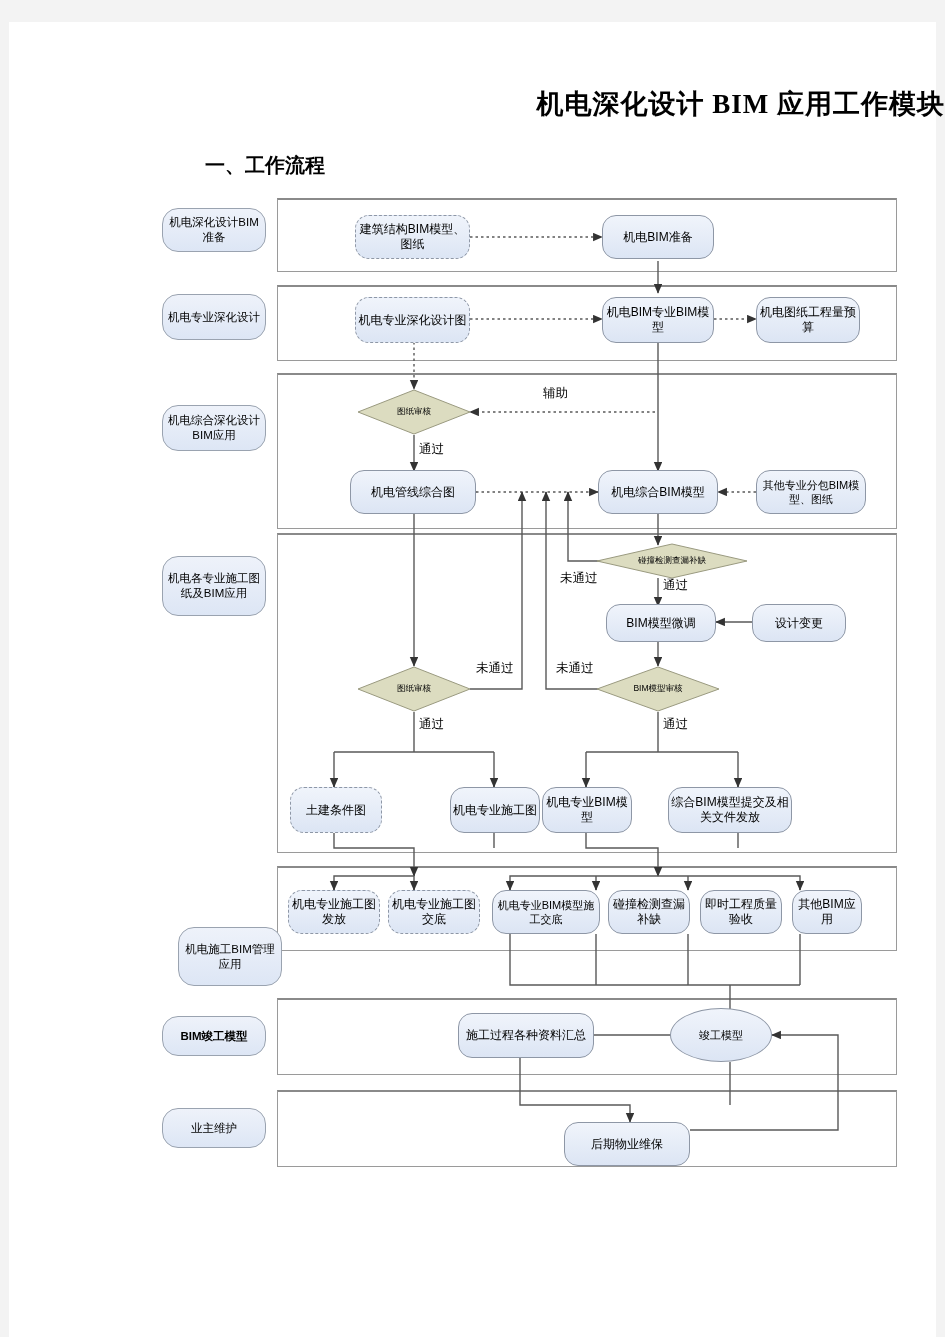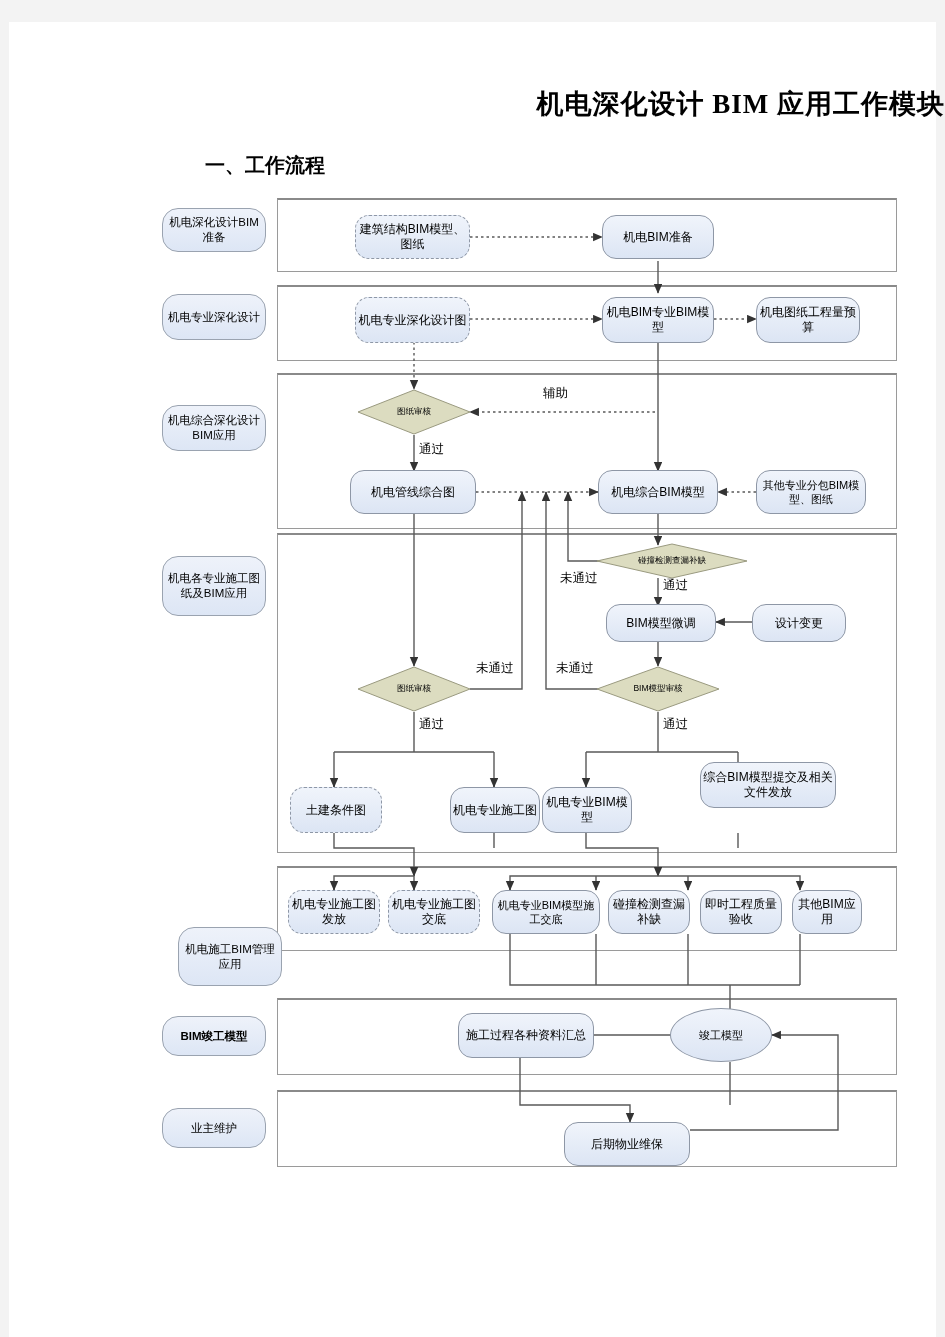--- a/index.html
+++ b/index.html
@@ -293,21 +293,21 @@
   </div>
   <div class="node" style="left:290px;top:787px;width:92px;height:46px;">
     <span>土建条件图</span>
   </div>
   <div class="node solid" style="left:450px;top:787px;width:90px;height:46px;">
     <span>机电专业施工图</span>
   </div>
   <div class="node solid" style="left:542px;top:787px;width:90px;height:46px;">
     <span>机电专业BIM模型</span>
   </div>
-  <div class="node solid" style="left:668px;top:762px;width:136px;height:46px;margin-left:32px;">
+  <div class="node solid" style="left:668px;top:787px;width:124px;height:46px;">
     <span>综合BIM模型提交及相关文件发放</span>
   </div>
 
   <div class="node" style="left:288px;top:890px;width:92px;height:44px;">
     <span>机电专业施工图发放</span>
   </div>
   <div class="node" style="left:388px;top:890px;width:92px;height:44px;">
     <span>机电专业施工图交底</span>
   </div>
   <div class="node solid small" style="left:492px;top:890px;width:108px;height:44px;">

